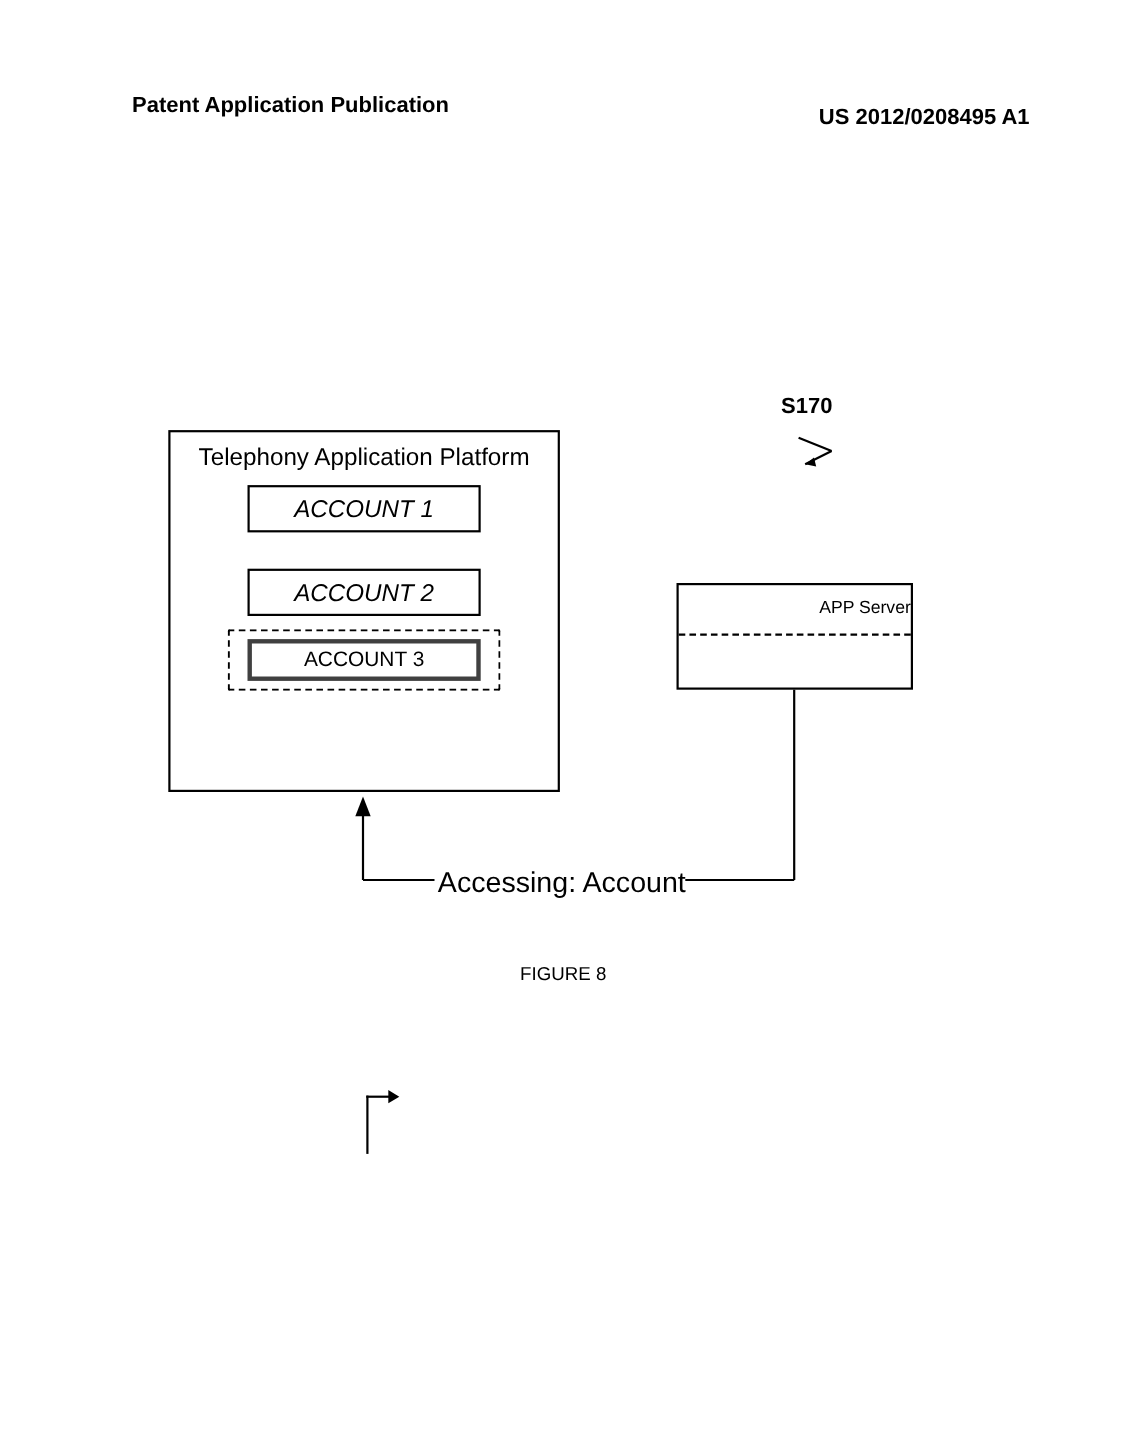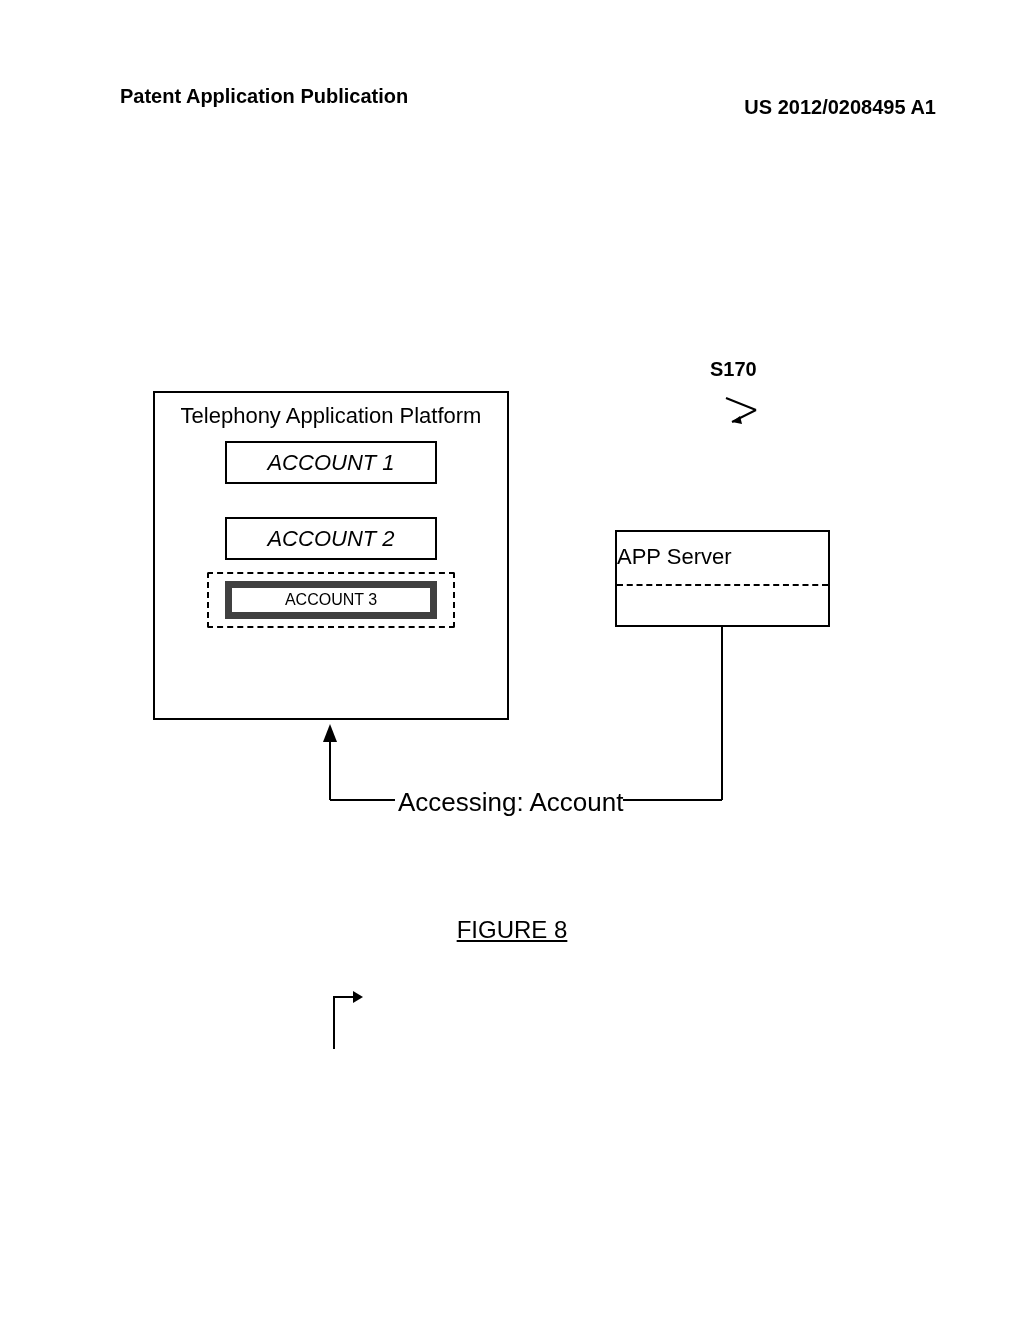--- a/index.html
+++ b/index.html
@@ -57,25 +57,25 @@
       height: 56px;
       border: 2px dashed #000;
       border-radius: 2px;
       display: flex;
       align-items: center;
       justify-content: center;
     }
     .account3 {
       width: 212px;
       height: 38px;
-      border: 7px solid #404040;
-      display: flex;
-      align-items: center;
-      justify-content: center;
-      font-size: 16px;
+      border: 4px solid #404040;
+      display: flex;
+      align-items: center;
+      justify-content: center;
+      font-size: 19px;
     }
     .api-box {
       border: 2px solid #000;
       width: 316px;
       height: 42px;
       position: absolute;
       left: 19px;
       bottom: 0;
       display: flex;
       align-items: center;
@@ -84,22 +84,22 @@
     }
     .app-server {
       position: absolute;
       left: 615px;
       top: 530px;
       width: 215px;
       height: 97px;
       border: 2px solid #000;
     }
     .app-server-label {
-      text-align: left;
-      font-size: 22px;
+      text-align: right;
+      font-size: 16px;
       padding-top: 12px;
     }
     .app-server-dash {
       border-top: 2px dashed #000;
       margin-top: 14px;
     }
     .step-label {
       position: absolute;
       left: 710px;
       top: 358px;
@@ -115,23 +115,21 @@
       position: absolute;
       left: 398px;
       top: 787px;
       font-size: 26px;
     }
     .figure-label {
       position: absolute;
       left: 50%;
       top: 876px;
       transform: translateX(-50%);
-      font-size: 24px;
-      text-decoration: underline;
-      margin-top: 40px;
+      font-size: 17px;
     }
     svg.connector {
       position: absolute;
       left: 0;
       top: 0;
       width: 1024px;
       height: 1320px;
       pointer-events: none;
     }
     .arrow-to-acc3 {

